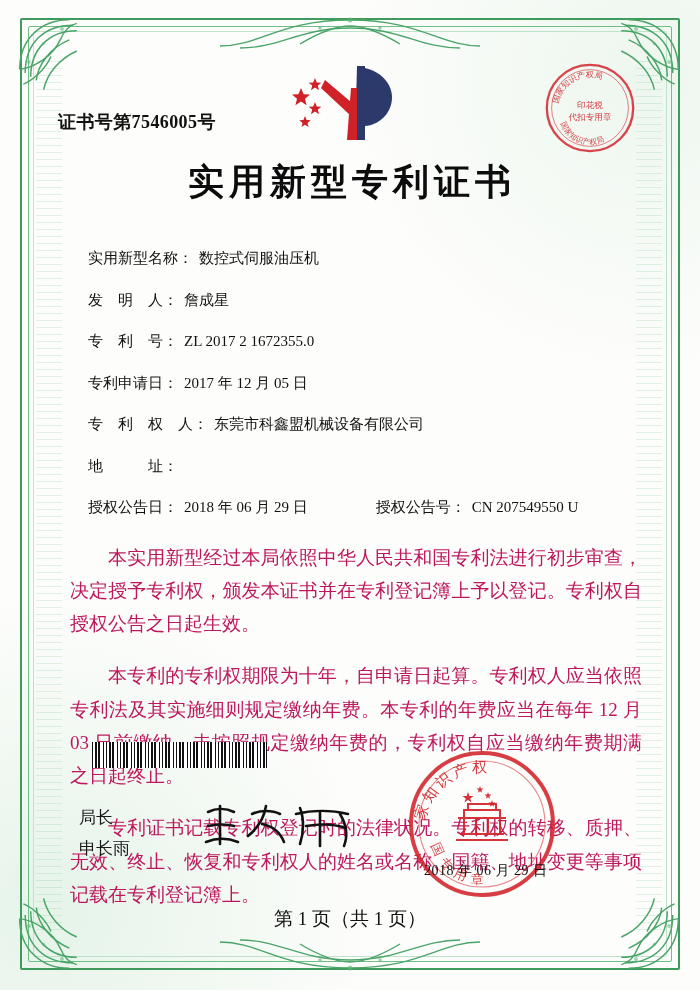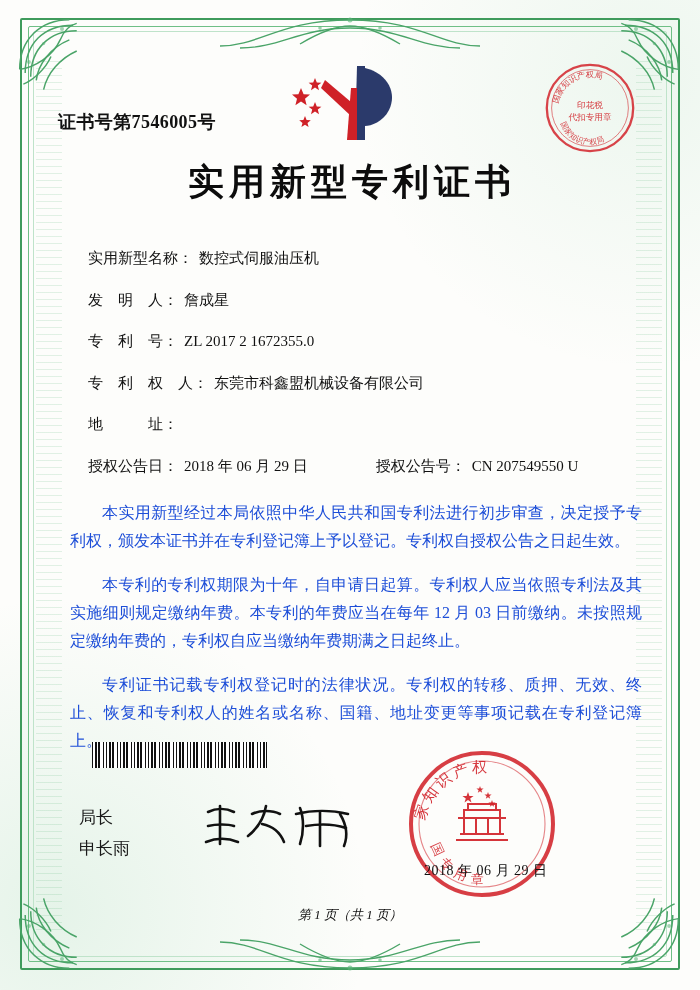--- a/index.html
+++ b/index.html
@@ -158,25 +158,25 @@
     padding-left: 122px;
   }
 
   
   .paragraphs {
     margin-top: 22px;
     padding-left: 12px;
     padding-right: 4px;
   }
   .para {
-    font-size: 16px;
+    font-size: 19px;
     line-height: 1.75;
     text-indent: 2em;
     text-align: justify;
-    color: #1d4ed8;
+    color: #be185d;
     margin-bottom: 2px;
   }
 
   
   .barcode {
     position: absolute;
     left: 92px;
     top: 742px;
     width: 175px;
     height: 26px;
@@ -220,23 +220,22 @@
     font-size: 14px;
     color: #111;
     letter-spacing: .5px;
   }
 
   .page-footer {
     position: absolute;
     left: 0; right: 0;
     top: 906px;
     text-align: center;
-    font-size: 13px;
+    font-size: 19px;
     color: #111;
-    font-style: italic;
   }
 
   
   .tint {
     position:absolute; inset:0; pointer-events:none;
     background:
       radial-gradient(circle at 8% 92%, rgba(120,200,150,.18), transparent 28%),
       radial-gradient(circle at 92% 8%, rgba(120,200,150,.12), transparent 26%);
   }
 </style>
@@ -398,20 +397,24 @@
         <span class="field-label">实用新型名称：</span>
         <span class="field-value">数控式伺服油压机</span>
       </div>
       <div class="field-row">
         <span class="field-label">发　明　人：</span>
         <span class="field-value">詹成星</span>
       </div>
       <div class="field-row">
         <span class="field-label">专　利　号：</span>
         <span class="field-value">ZL 2017 2 1672355.0</span>
+      </div>
+      <div class="field-row">
+        <span class="field-label">专利申请日：</span>
+        <span class="field-value">2017 年 12 月 05 日</span>
       </div>
       <div class="field-row">
         <span class="field-label">专　利　权　人：</span>
         <span class="field-value">东莞市科鑫盟机械设备有限公司</span>
       </div>
       <div class="field-row">
         <span class="field-label">地　　　址：</span>
       </div>
 
       <div class="field-row two-col">

